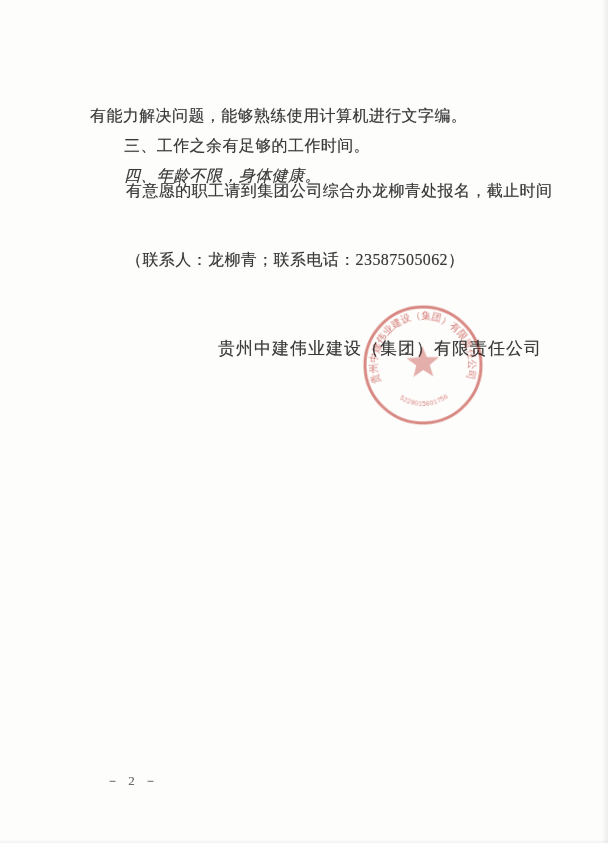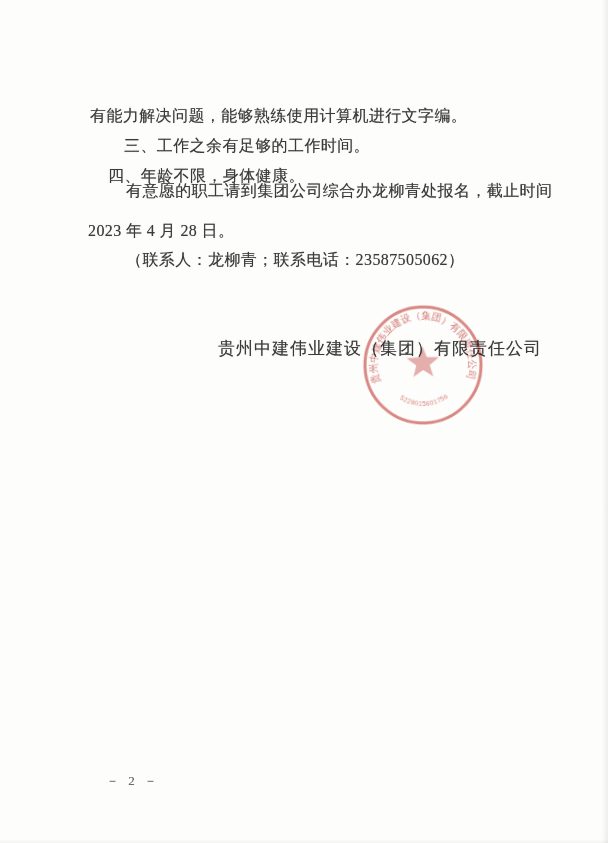--- a/index.html
+++ b/index.html
@@ -24,21 +24,21 @@
   .line{
     position:absolute;
     white-space:nowrap;
     color:#3a3a3a;
     font-size:16px;
     letter-spacing:.4px;
     text-shadow:0 0 .7px rgba(70,70,70,.55);
   }
   .l1{left:90px;  top:106px;}
   .l2{left:124px; top:136px;text-align:center;}
-  .l3{left:108px; top:166px;}
+  .l3{left:124px; top:166px;font-style:italic;}
   .l4{left:126px; top:181px;}
   .l5{left:88px;  top:221px;}
   .l6{left:126px; top:250px;}
   .company{left:218px; top:337px; font-size:17px; letter-spacing:1px;}
   .date{left:345px; top:369px; font-size:16px; letter-spacing:.6px;}
   .pagenum{
     position:absolute;left:106px;top:772px;
     color:#6b6b6b;font-size:13px;letter-spacing:3px;
     text-shadow:0 0 .6px rgba(100,100,100,.5);
   }
@@ -54,21 +54,20 @@
 </style>
 </head>
 <body>
 
 <div class="page">
 
   <div class="line l1">有能力解决问题，能够熟练使用计算机进行文字编。</div>
   <div class="line l2">三、工作之余有足够的工作时间。</div>
   <div class="line l3">四、年龄不限，身体健康。</div>
   <div class="line l4">有意愿的职工请到集团公司综合办龙柳青处报名，截止时间</div>
-  <div class="line l5">2023 年 4 月 28 日。</div>
   <div class="line l6">（联系人：龙柳青；联系电话：23587505062）</div>
 
   <div class="line company">贵州中建伟业建设（集团）有限责任公司</div>
 
   <svg class="seal" viewBox="0 0 124 124" aria-hidden="true">
     <defs>
       <path id="arcTop" d="M 18.8,77.7 A 46,46 0 1 1 105.2,77.7" fill="none"></path>
       <path id="arcBottom" d="M 26.5,82.5 A 41,41 0 0 0 97.5,82.5" fill="none"></path>
     </defs>
     <circle cx="62" cy="62" r="58" fill="none" style="stroke:var(--seal-color,#c9544c);stroke-width:3;stroke-opacity:.75"></circle>

